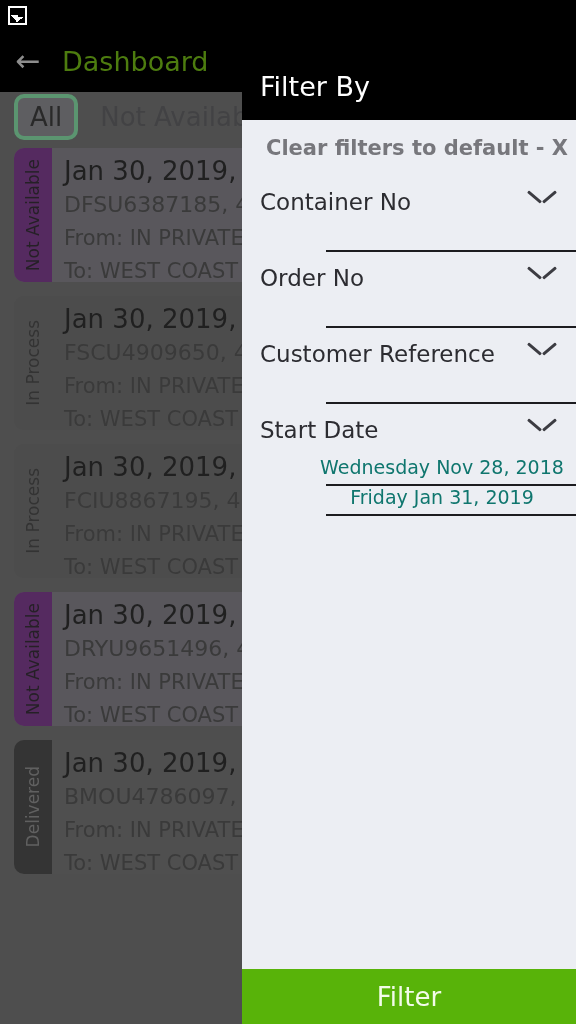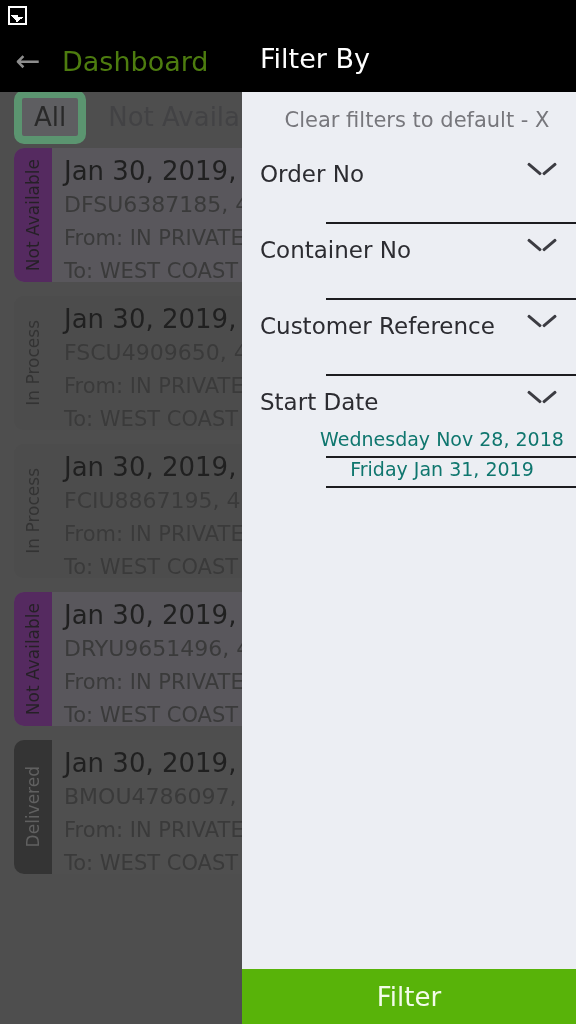--- a/index.html
+++ b/index.html
@@ -58,21 +58,21 @@
     width:56px; height:56px; display:flex; align-items:center; justify-content:center;
     color:#8d8d8d; font-size:30px; line-height:1;
   }
   .appbar-title { font-size:27px; color:#4d7c0f; margin-left:6px; font-weight:400; }
 
   .tabs-row {
     position:absolute; top:92px; left:0; right:0; height:50px;
     display:flex; align-items:center; padding-left:14px; gap:22px;
   }
   .chip-all {
-    border:8px solid #86efac; border-radius:10px; padding:4px 12px;
+    border:4px solid #86efac; border-radius:10px; padding:4px 12px;
     font-size:26px; color:#2b2b2b; background:#8b8b90;
   }
   .tab-label { font-size:26px; color:#58585c; white-space:nowrap; }
 
   .cards { position:absolute; top:148px; left:0; right:0; bottom:0; padding:0 0 0 14px; }
   .card {
     position:relative; height:134px; margin-bottom:14px; border-radius:10px;
     overflow:hidden; display:flex; width:700px;
   }
   .card-tab {
@@ -98,29 +98,30 @@
   .card.st-del  .card-tab span { color:#8f8f8f; }
 
   #scrim { position:absolute; inset:0; background:rgba(40,40,40,0.45); z-index:20; }
 
   
   #panel {
     position:absolute; top:0; left:242px; width:334px; height:1024px;
     z-index:50; display:flex; flex-direction:column;
   }
   .panel-head {
-    height:92px; background:#000; display:flex; align-items:flex-end;
+    height:120px; background:#000; display:flex; align-items:flex-end;
     padding:0 0 18px 18px;
   }
   .panel-title { font-size:27px; color:#ffffff; font-weight:400; }
   .panel-body { flex:1; background:#eceef3; position:relative; overflow:hidden; }
 
   .clear-row {
     height:56px; display:flex; align-items:center; justify-content:center;
     padding-left:16px;
+    font-weight:bold;
   }
   .clear-row span { font-size:21px; color:#77777c; }
 
   .filter-row { position:relative; padding:0 0 0 18px; }
   .fr-top { display:flex; align-items:center; height:52px; }
   .fr-label { font-size:23px; color:#2c2c31; }
   .chev {
     position:absolute; right:20px; top:14px; width:28px; height:16px;
   }
   .chev::before, .chev::after {
@@ -231,30 +232,30 @@
     </div>
 
     <div class="panel-body">
 
       <div class="clear-row">
         <span>Clear filters to default - X</span>
       </div>
 
       <div class="filter-row">
         <div class="fr-top">
+          <div class="fr-label">Container No</div>
+          <div class="chev"></div>
+        </div>
+        <div class="fr-spacer"></div>
+        <div class="fr-rule"></div>
+      </div>
+
+      <div class="filter-row">
+        <div class="fr-top">
           <div class="fr-label">Order No</div>
-          <div class="chev"></div>
-        </div>
-        <div class="fr-spacer"></div>
-        <div class="fr-rule"></div>
-      </div>
-
-      <div class="filter-row">
-        <div class="fr-top">
-          <div class="fr-label">Container No</div>
           <div class="chev"></div>
         </div>
         <div class="fr-spacer"></div>
         <div class="fr-rule"></div>
       </div>
 
       <div class="filter-row">
         <div class="fr-top">
           <div class="fr-label">Customer Reference</div>
           <div class="chev"></div>

